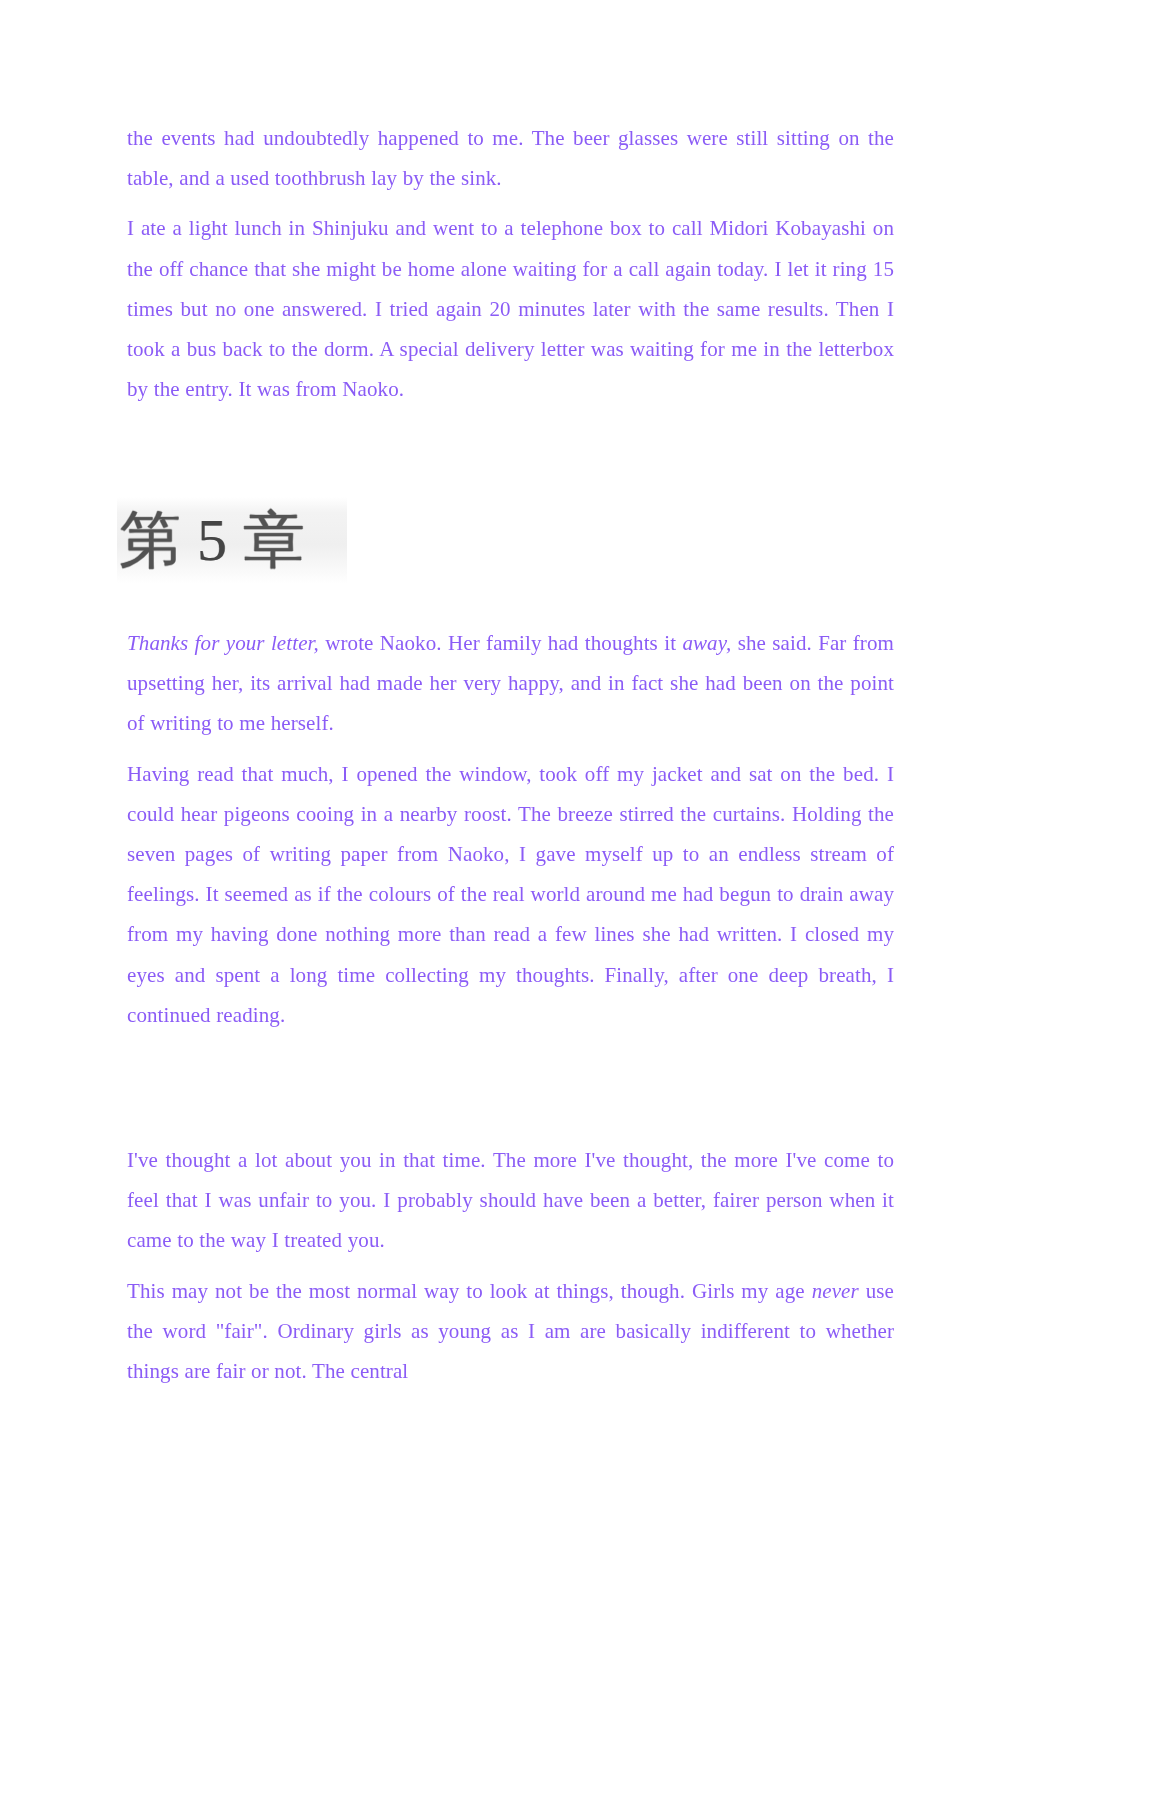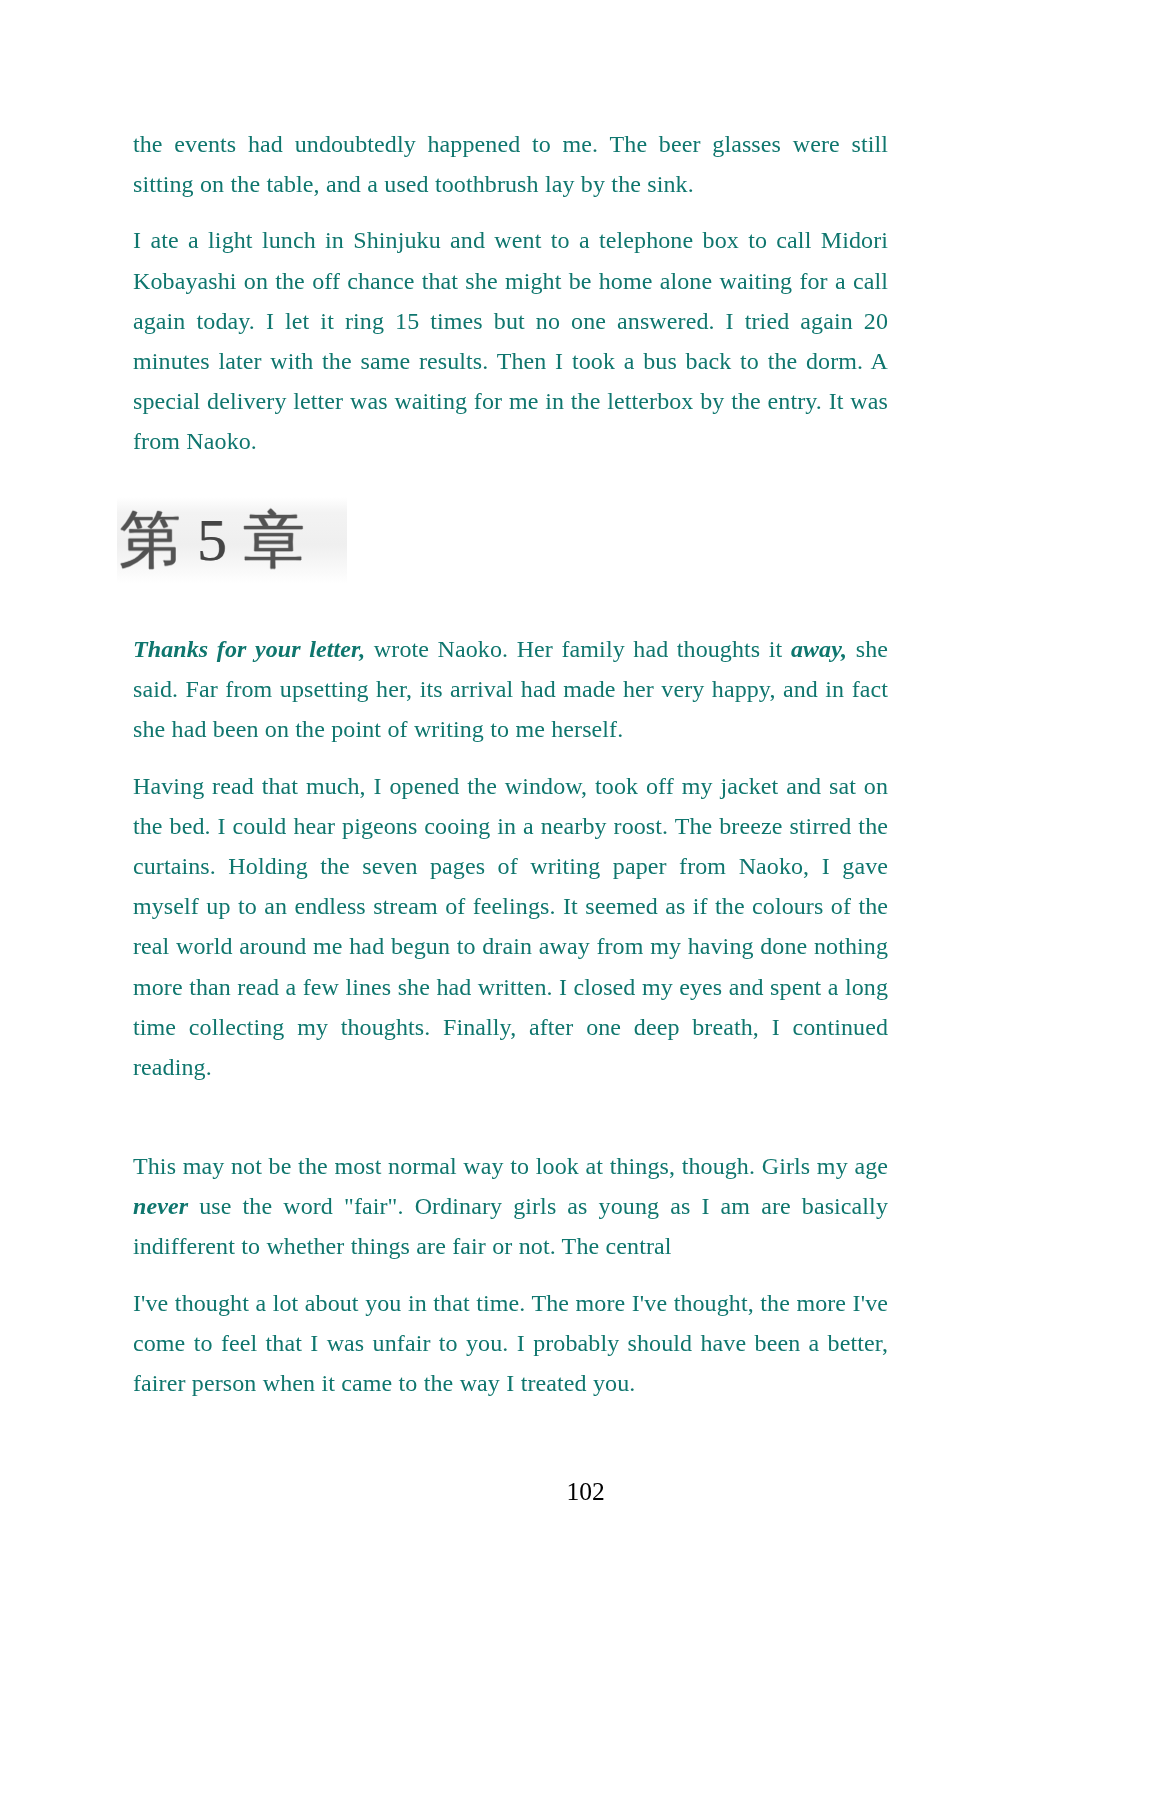--- a/index.html
+++ b/index.html
@@ -27,36 +27,35 @@
   }
 
   .text-column {
     position: absolute;
     left: 117px;
     top: 108px;
     width: 787px;
   }
 
   p.body-par {
-    margin: 16px;
+    margin: 10px;
     padding: 0;
-    font-size: 24px;
+    font-size: 21px;
     line-height: 40.2px;
     text-align: justify;
     text-justify: inter-word;
     letter-spacing: 0.1px;
     word-spacing: 0.2px;
-    color: #0f766e;
+    color: #8b5cf6;
   }
 
   
 
   em, .ital {
     font-style: italic;
-    font-weight: bold;
   }
 
   
   .chapter-heading {
     position: absolute;
     left: 117px;
     top: 497px;
     width: 230px;
     height: 86px;
   }
@@ -138,19 +137,18 @@
       <span class="cjk-glyph">章</span>
     </div>
   </div>
 
   <div class="text-column-2">
     <p class="body-par"><em class="ital">Thanks for your letter,</em><span> wrote Naoko. Her family had thoughts it </span><em class="ital">away,</em><span> she said. Far from upsetting her, its arrival had made her very happy, and in fact she had been on the point of writing to me herself.</span></p>
     <p class="body-par">Having read that much, I opened the window, took off my jacket and sat on the bed. I could hear pigeons cooing in a nearby roost. The breeze stirred the curtains. Holding the seven pages of writing paper from Naoko, I gave myself up to an endless stream of feelings. It seemed as if the colours of the real world around me had begun to drain away from my having done nothing more than read a few lines she had written. I closed my eyes and spent a long time collecting my thoughts. Finally, after one deep breath, I continued reading.</p>
   </div>
 
   <div class="text-column-3">
+    <p class="body-par">I've thought a lot about you in that time. The more I've thought, the more I've come to feel that I was unfair to you. I probably should have been a better, fairer person when it came to the way I treated you.</p>
     <p class="body-par"><span>This may not be the most normal way to look at things, though. Girls my age </span><em class="ital">never</em><span> use the word "fair". Ordinary girls as young as I am are basically indifferent to whether things are fair or not. The central</span></p>
-    <p class="body-par">I've thought a lot about you in that time. The more I've thought, the more I've come to feel that I was unfair to you. I probably should have been a better, fairer person when it came to the way I treated you.</p>
   </div>
 
-  <div class="page-number">102</div>
 
 </div>
 
 </body></html>

